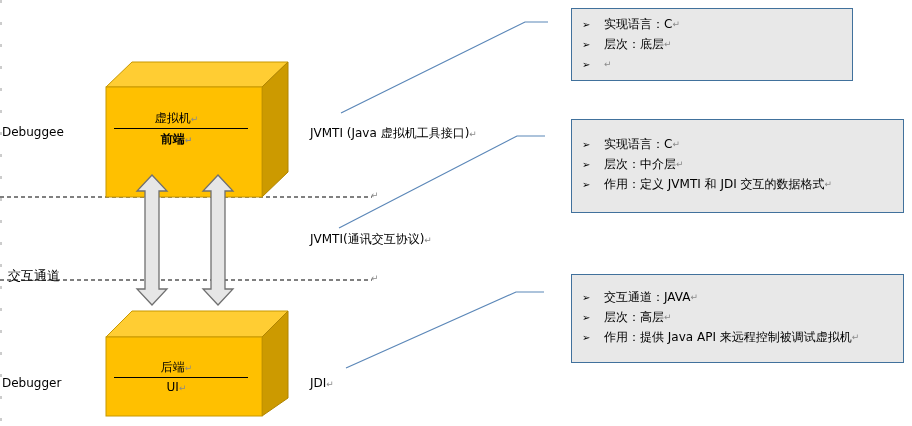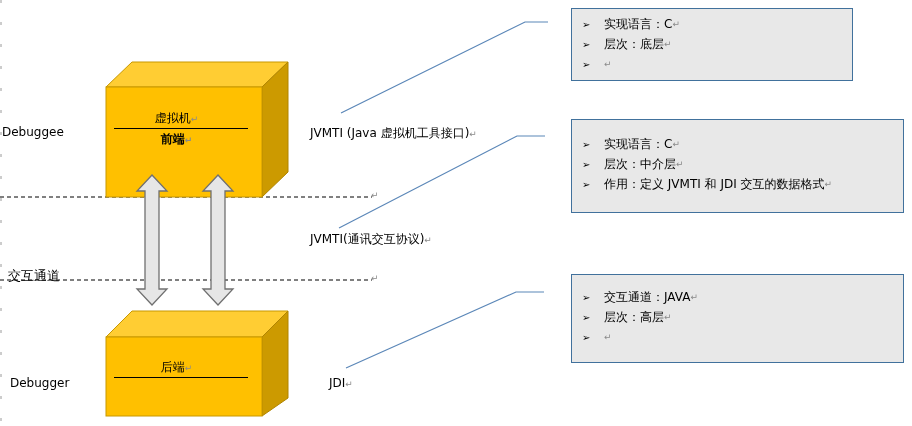--- a/index.html
+++ b/index.html
@@ -56,45 +56,48 @@
     <polygon points="152,175 167,191 159,191 159,289 167,289 152,305 137,289 145,289 145,191 137,191" fill="#e6e6e6" stroke="#707070" stroke-width="1.3"></polygon>
     <polygon points="218,175 233,191 225,191 225,289 233,289 218,305 203,289 211,289 211,191 203,191" fill="#e6e6e6" stroke="#707070" stroke-width="1.3"></polygon>
 
     <polyline points="341,113 525,22 548,22" fill="none" stroke="#5b87b8" stroke-width="1.2"></polyline>
     <polyline points="339,228 517,136 545,136" fill="none" stroke="#5b87b8" stroke-width="1.2"></polyline>
     <polyline points="346,368 516,292 544,292" fill="none" stroke="#5b87b8" stroke-width="1.2"></polyline>
   </svg>
 
   <div class="abs side-label" style="left:2px; top:125px;">Debuggee</div>
   <div class="abs side-label" style="left:8px; top:231px; font-size:13px;margin-top:36px;">交互通道</div>
-  <div class="abs side-label" style="left:10px; top:376px;">Debugger</div>
+  <div class="abs side-label" style="left:2px; top:376px;">Debugger</div>
 
   <span class="abs pilcrow" style="left:371px; top:190px;">↵</span>
   <span class="abs pilcrow" style="left:371px; top:273px;">↵</span>
 
   <div class="box-text" style="left:106px; top:110px;">
     <span>虚拟机</span><span class="pilcrow">↵</span>
   </div>
   <div class="divider" style="left:114px; top:128px; width:134px;"></div>
   <div class="box-text" style="left:106px; top:131px;font-weight:bold;">
     <span>前端</span><span class="pilcrow">↵</span>
   </div>
 
   <div class="box-text" style="left:106px; top:359px;">
     <span>后端</span><span class="pilcrow">↵</span>
   </div>
   <div class="divider" style="left:114px; top:377px; width:134px;"></div>
+  <div class="box-text" style="left:106px; top:380px;">
+    <span>UI</span><span class="pilcrow">↵</span>
+  </div>
 
   <div class="abs mid-label" style="left:310px; top:125px;">
     <span>JVMTI (Java 虚拟机工具接口)</span><span class="pilcrow">↵</span>
   </div>
   <div class="abs mid-label" style="left:310px; top:231px;">
     <span>JVMTI(通讯交互协议)</span><span class="pilcrow">↵</span>
   </div>
-  <div class="abs mid-label" style="left:329px; top:376px;">
+  <div class="abs mid-label" style="left:310px; top:376px;">
     <span>JDI</span><span class="pilcrow">↵</span>
   </div>
 
   <div class="callout" style="left:571px; top:8px; width:282px; height:73px; padding-top:5px;">
     <div class="item">
       <span class="bullet">➢</span>
       <span>实现语言：C</span>
         <span class="pilcrow">↵</span>
     </div>
     <div class="item">
@@ -132,17 +135,18 @@
       <span>交互通道：JAVA</span>
         <span class="pilcrow">↵</span>
     </div>
     <div class="item">
       <span class="bullet">➢</span>
       <span>层次：高层</span>
         <span class="pilcrow">↵</span>
     </div>
     <div class="item">
       <span class="bullet">➢</span>
+      <span>作用：提供 Java API 来远程控制被调试虚拟机</span>
         <span class="pilcrow">↵</span>
     </div>
   </div>
 
 </div>
 
 </body></html>

